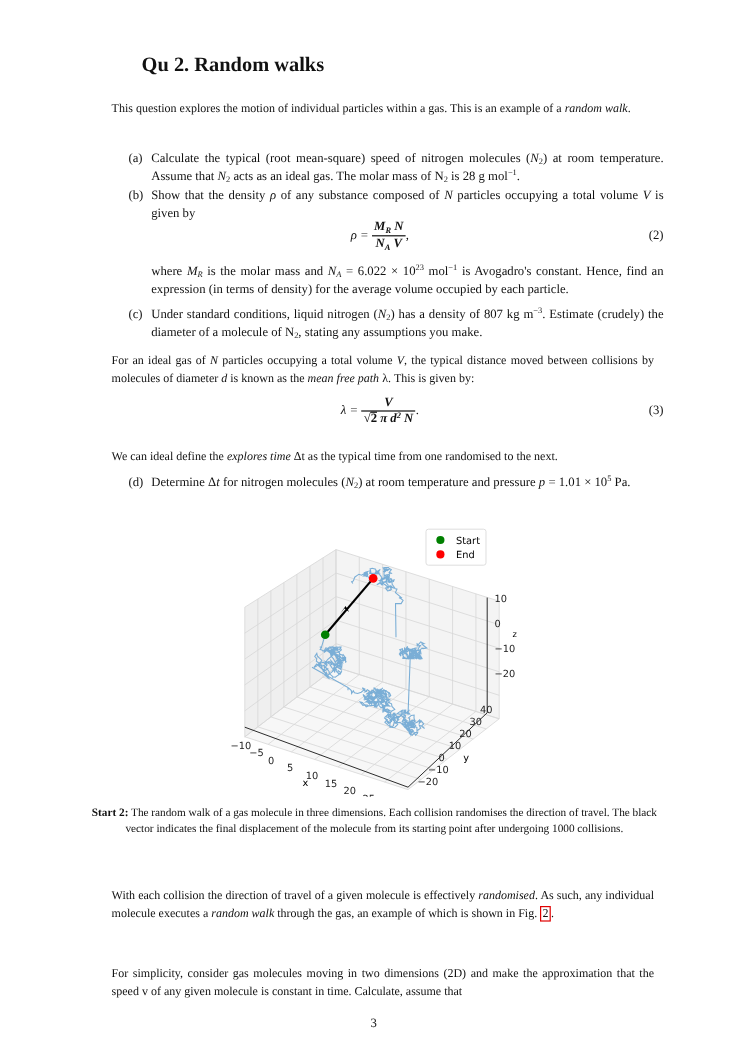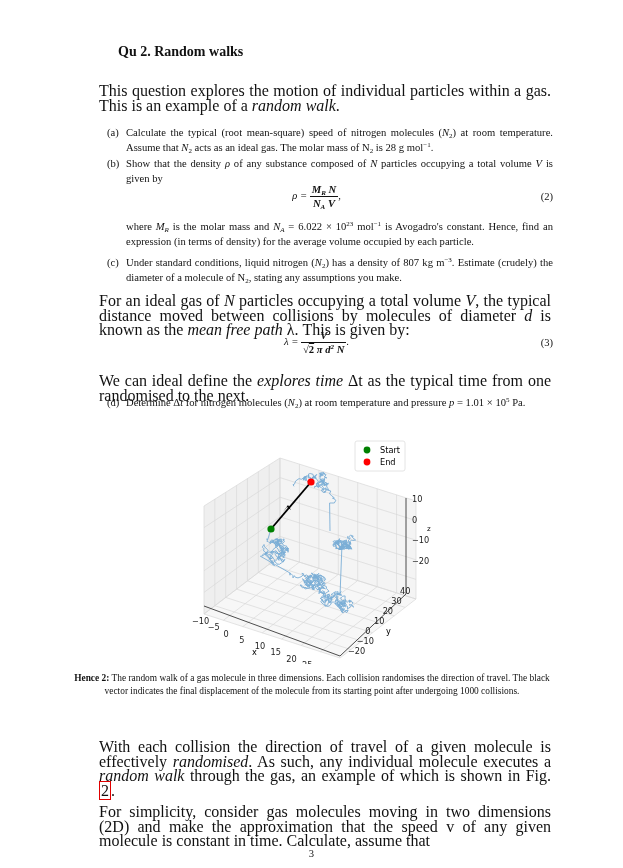--- a/index.html
+++ b/index.html
@@ -1,20 +1,20 @@
 <!DOCTYPE html>
 <html><head>
 <meta charset="utf-8">
 <style>
   html, body { margin: 0; padding: 0; background: #ffffff; }
   body { width: 623px; height: 868px; position: relative; overflow: hidden;
          font-family: "Liberation Serif", "DejaVu Serif", serif; color: #111; }
   .abs { position: absolute; }
-  .heading { left: 118px; top: 44px; font-size: 14px; font-weight: bold; }
-  .para { left: 99px; width: 452px; font-size: 16px; line-height: 14.5px; text-align: justify; }
+  .heading { left: 118px; top: 44px; font-size: 17px; font-weight: bold; }
+  .para { left: 93px; width: 452px; font-size: 10px; line-height: 14.5px; text-align: justify; }
   .item { left: 101px; width: 452px; font-size: 10.6px; line-height: 14.5px; }
   .item .lbl { position: absolute; left: 6px; top: 0; }
   .item .body { margin-left: 25px; text-align: justify; }
   i, .it { font-style: italic; }
   sup { font-size: 7px; vertical-align: 4px; line-height: 0; }
   sub { font-size: 7px; vertical-align: -2px; line-height: 0; }
   .eqn { font-size: 10.6px; }
   .frac { display: inline-block; vertical-align: middle; text-align: center; font-weight: bold; }
   .frac .num { display: block; padding: 0 2px; border-bottom: 0.8px solid #111; line-height: 13px; }
   .frac .den { display: block; padding: 0 2px; line-height: 13px; }
@@ -184,21 +184,21 @@
     <text x="190" y="17" font-size="8.2">Start</text>
     <circle cx="177" cy="26" r="3.4" id="leg-c1" fill="#ff0000"></circle>
     <text x="190" y="29" font-size="8.2">End</text>
   </g>
   <text x="237" y="95" font-size="7">z</text>
   <text x="196" y="198" font-size="8.2">y</text>
   <text x="62" y="219" font-size="8.2">x</text>
 </svg>
 
 <div class="abs caption" style="top:672px;">
-  <b>Hence 2:</b> <span>The random walk of a gas molecule in three dimensions. Each collision randomises the direction of travel. The black vector indicates the final displacement of the molecule from its starting point after undergoing 1000 collisions.</span>
+  <b>Start 2:</b> <span>The random walk of a gas molecule in three dimensions. Each collision randomises the direction of travel. The black vector indicates the final displacement of the molecule from its starting point after undergoing 1000 collisions.</span>
 </div>
 
 <div class="abs para" style="top:740px;">
   <span>With each collision the direction of travel of a given molecule is effectively </span><i>randomised</i><span>. As such, any individual molecule executes a </span><i>random walk</i><span> through the gas, an example of which is shown in Fig. </span><a class="figref">2</a><span>.</span>
 </div>
 
 <div class="abs para" style="top:805px;">For simplicity, consider gas molecules moving in two dimensions (2D) and make the approximation that the speed v of any given molecule is constant in time. Calculate, assume that</div>
 
 <div class="abs pageno">3</div>
 

